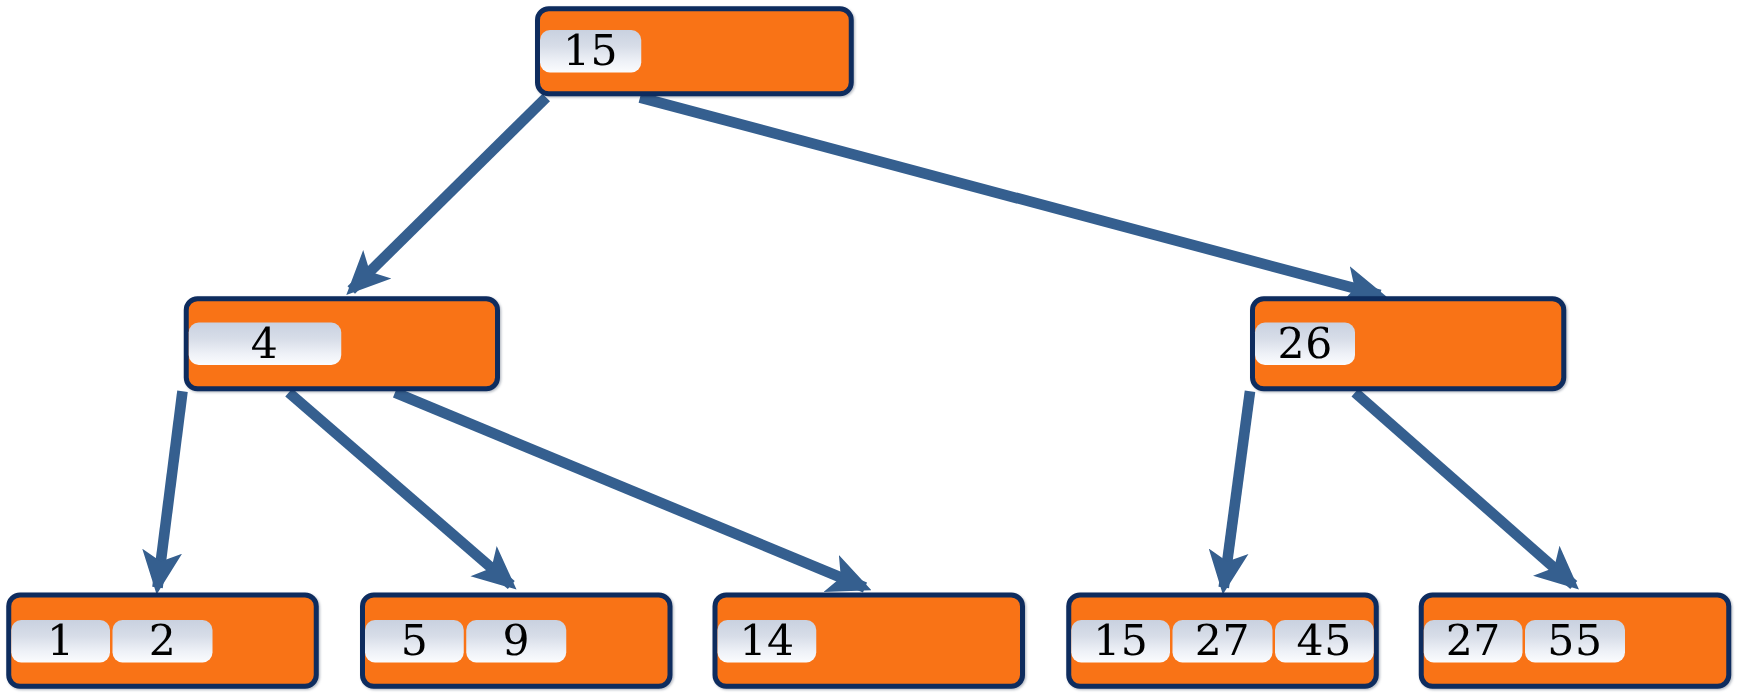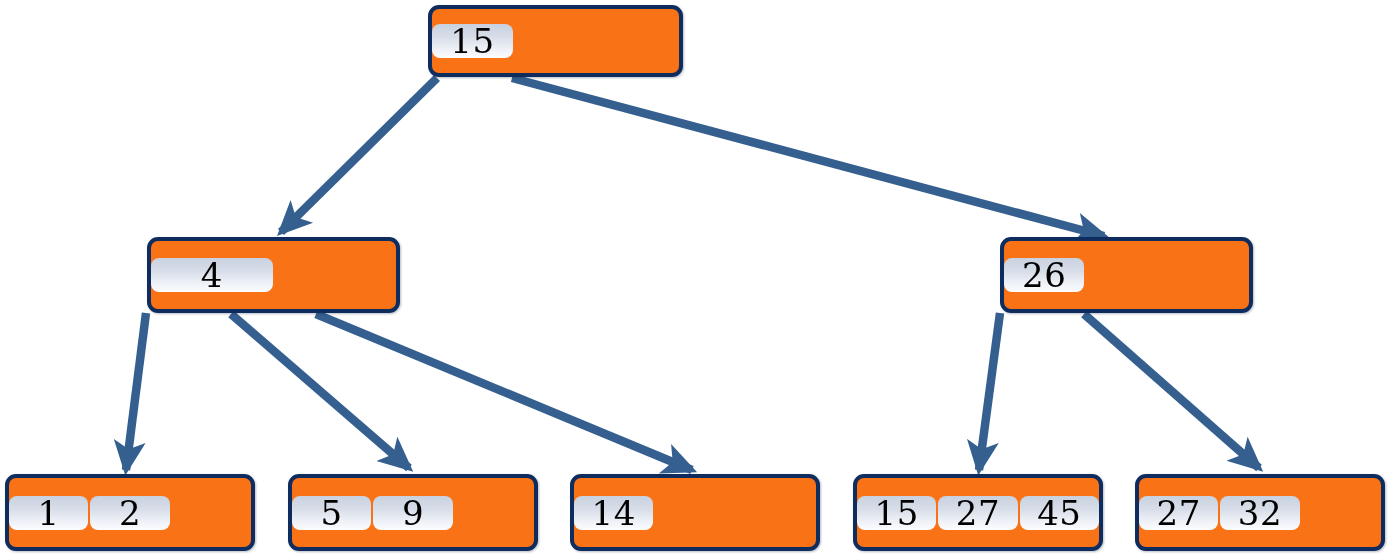--- a/index.html
+++ b/index.html
@@ -105,18 +105,18 @@
         <div class="btree-cell is-empty"></div>
         <div class="btree-cell is-empty"></div>
       </div>
       <div class="btree-node" style="left: 853px; top: 474px; width: 250px; height: 77px;">
         <div class="btree-cell">15</div>
         <div class="btree-cell">27</div>
         <div class="btree-cell">45</div>
       </div>
       <div class="btree-node" style="left: 1135px; top: 474px; width: 250px; height: 77px;">
         <div class="btree-cell">27</div>
-        <div class="btree-cell">32</div>
+        <div class="btree-cell">55</div>
         <div class="btree-cell is-empty"></div>
       </div>
     </div>
 
 </div>
 
 </body></html>

